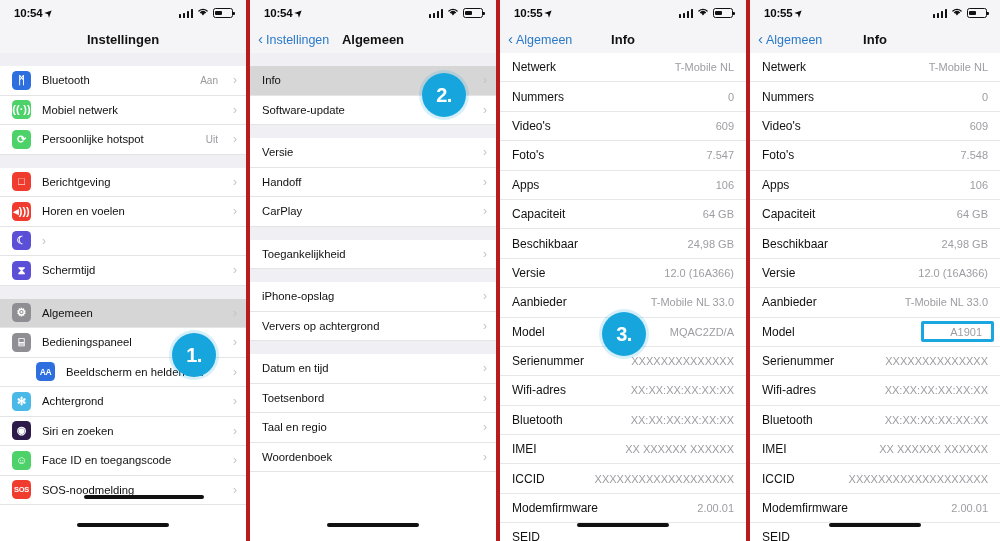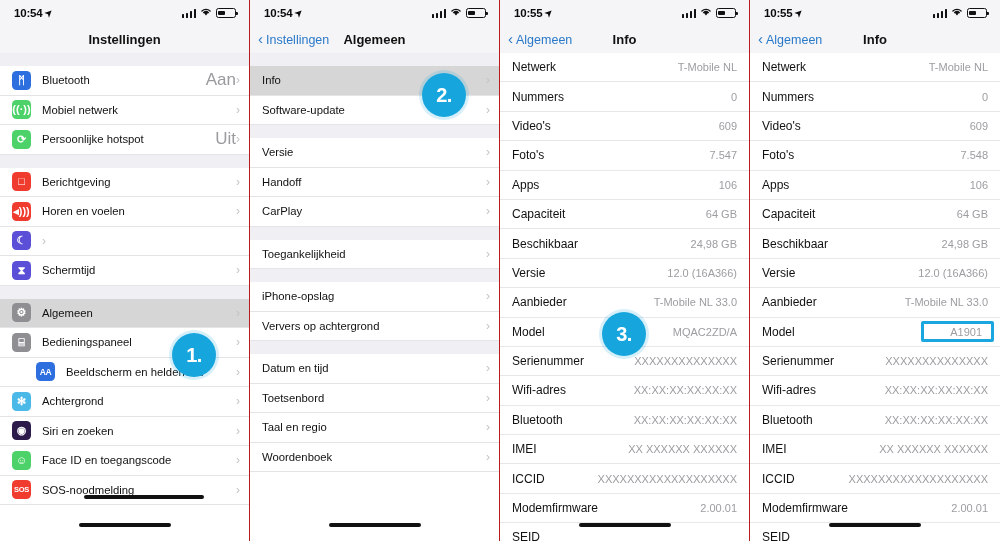--- a/index.html
+++ b/index.html
@@ -7,21 +7,21 @@
     width:1000px; height:541px; overflow:hidden;
     font-family:"Liberation Sans", sans-serif;
     background:#ffffff;
   }
   #stage { position:relative; width:1000px; height:541px; display:flex; background:#cfcfcf; }
 
   .panel {
     position:relative;
     width:250px; height:541px;
     background:#ffffff;
-    border-right:1px solid #b91c1c;
+    border-right:4px solid #b91c1c;
     overflow:hidden;
   }
   .panel:last-child { border-right:none; }
 
   
   .statusbar {
     height:26px; background:#f5f5f7;
     display:flex; align-items:center; justify-content:space-between;
     padding:0 13px 0 14px;
   }
@@ -65,21 +65,21 @@
   }
   .row.sel { background:#d6d6d6; }
   .row .ico {
     width:19px; height:19px; border-radius:4.5px;
     flex:0 0 auto; margin-right:11px;
     display:flex; align-items:center; justify-content:center;
     color:#fff; font-size:10px; font-weight:bold; line-height:1;
     overflow:hidden;
   }
   .row .lbl { font-size:11.3px; color:#111; flex:1 1 auto; white-space:nowrap; }
-  .row .val { font-size:17px; color:#9a9a9f; margin-right:0; white-space:nowrap; }
+  .row .val { font-size:10px; color:#9a9a9f; margin-right:15px; white-space:nowrap; }
   .row .chev { color:#c3c3c7; font-size:12px; font-weight:300; line-height:1; }
 
   
   .irow {
     height:29.4px; background:#fff;
     display:flex; align-items:center; justify-content:space-between;
     padding:0 12px 0 12px;
     border-bottom:1px solid #e7e7e9;
   }
   .irow .k { font-size:12px; color:#111; }

